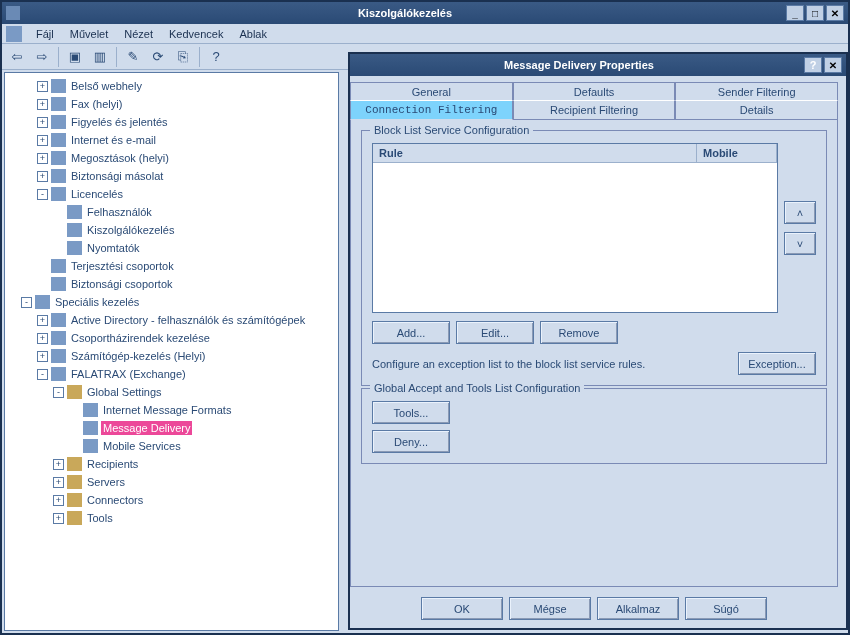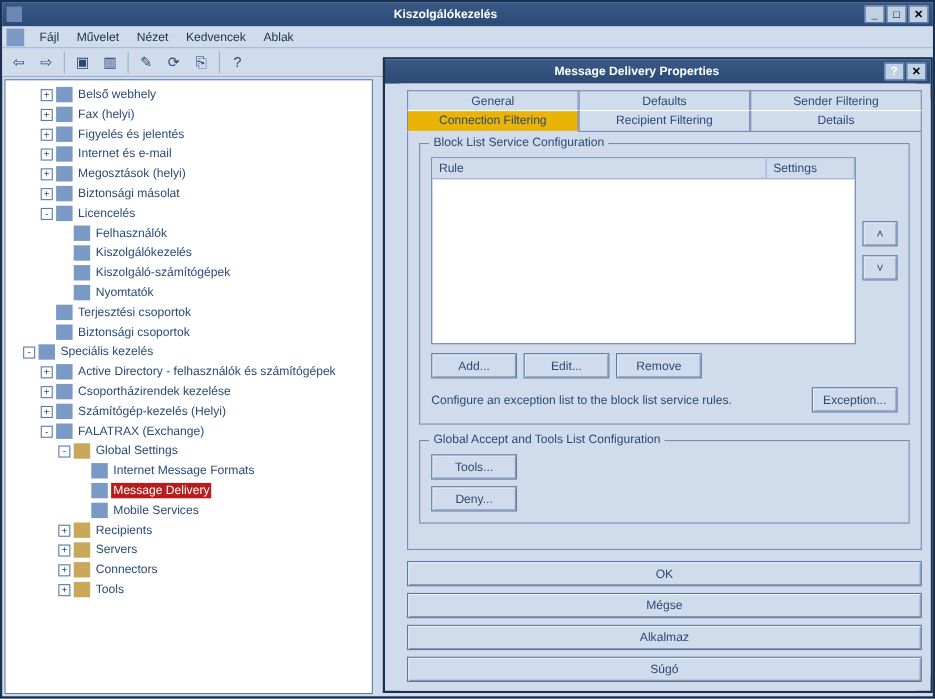--- a/index.html
+++ b/index.html
@@ -24,58 +24,58 @@
 .content { display: flex; height: calc(100% - 68px); }
 .tree-panel { width: 335px; background: #fff; border: 1px solid #5a7aa5; margin: 2px; overflow: auto; padding: 4px 0; }
 
 .tree-node { display: flex; align-items: center; height: 18px; white-space: nowrap; color: #2a4a75; cursor: pointer; }
 .tree-indent { display: inline-block; }
 .tree-toggle { width: 11px; height: 11px; border: 1px solid #5a7aa5; display: inline-flex; align-items: center; justify-content: center; font-size: 9px; line-height: 1; margin-right: 3px; color: #2a4a75; background: #fff; }
 .tree-notoggle { width: 11px; display: inline-block; margin-right: 3px; }
 .tree-icon { width: 15px; height: 14px; background: #7a9ac5; margin-right: 3px; display: inline-block; }
 .tree-icon.folder { background: #c9a85a; }
 .tree-label { padding: 1px 2px; text-align: center; }
-.tree-label.selected { background: #b91c1c; color: #fff; }
+.tree-label.selected { background: #ec4899; color: #fff; }
 
 
 .dialog { left: 336px; top: 52px; width: 500px; height: 578px; margin-left: 12px; }
 .dialog .titlebar { background: linear-gradient(to bottom, #3a5a85, #2a4a75); }
 .help-btn { width: 18px; height: 16px; background: #c0d0e5; border: 1px solid #5a7aa5; font-size: 11px; font-weight: bold; display: flex; align-items: center; justify-content: center; cursor: pointer; margin-right: 2px; }
 
-.dialog-body { padding: 6px 8px 8px 20px; background: #d0dcec; height: calc(100% - 22px); display: flex; flex-direction: column; border-radius: 16px; }
+.dialog-body { padding: 6px 8px 8px 0; background: #d0dcec; height: calc(100% - 22px); display: flex; flex-direction: column; }
 
 .tab-row { display: flex; }
 .tab { flex: 1; text-align: center; padding: 3px 4px; border: 1px solid #7a8ab5; background: #d0dcec; color: #2a4a75; cursor: pointer; position: relative; }
 .tab-row.back .tab { border-bottom: none; }
 .tab-row.front .tab { border-top: 1px solid #fff; }
-.tab.active { background: #eab308; border-bottom: 1px solid #d0dcec; z-index: 2; font-weight: normal; }
+.tab.active { background: #7dd3fc; border-bottom: 1px solid #d0dcec; z-index: 2; font-weight: normal; font-family: Liberation Mono, monospace; }
 .tab-row.front { margin-top: -1px; }
-.tab-content { border: 1px solid #7a8ab5; border-top: none; padding: 10px; flex: 1; display: flex; flex-direction: column; gap: 14px; }
+.tab-content { border: 1px solid #7a8ab5; border-top: none; padding: 10px; flex: 1; display: flex; flex-direction: column; gap: 2px; }
 
 .groupbox { border: 1px solid #7a8ab5; padding: 12px 10px 10px 10px; position: relative; }
 .groupbox-title { position: absolute; top: -7px; left: 8px; background: #d0dcec; padding: 0 4px; color: #2a4a75; }
 
 .listbox { background: #fff; border: 1px solid #5a7aa5; height: 170px; }
 .listbox-header { display: flex; background: #d0dcec; border-bottom: 1px solid #9bb0cc; }
-.listbox-col { padding: 3px 6px; border-right: 1px solid #9bb0cc; color: #2a4a75; }
+.listbox-col { padding: 3px 6px; border-right: 1px solid #9bb0cc; color: #2a4a75; font-weight: bold; }
 .listbox-col.c1 { flex: 1; }
 .listbox-col.c2 { width: 80px; }
 
 .list-area { display: flex; gap: 6px; }
 .list-area .listbox { flex: 1; }
 .spin-btns { display: flex; flex-direction: column; gap: 8px; justify-content: center; }
 
 .btn { min-width: 78px; height: 23px; border: 1px solid #5a7aa5; background: #d0dcec; color: #2a4a75; padding: 0 8px; cursor: pointer; box-shadow: inset 1px 1px 0 #eaf2fc, inset -1px -1px 0 #8a9ab5; }
 .btn.sm { min-width: 32px; width: 32px; }
 .btn-row { display: flex; gap: 6px; justify-content: flex-start; margin-top: 8px; }
 
 .desc-row { display: flex; align-items: center; gap: 10px; margin-top: 8px; }
 .desc-text { flex: 1; color: #2a4a75; }
 
-.dlg-footer { display: flex; gap: 6px; justify-content: center; padding-top: 10px; flex-direction: column; }
+.dlg-footer { display: flex; gap: 6px; justify-content: center; padding-top: 10px; }
 .dlg-footer .btn { min-width: 82px; }
 </style>
 </head>
 <body>
 
 <div class="window main-window">
   <div class="titlebar">
     <div class="titlebar-icon"></div>
     <div class="titlebar-text">Kiszolgálókezelés</div>
     <div class="titlebar-btns">
@@ -161,26 +161,20 @@
         <div class="tree-node">
           <span class="tree-indent" style="width: 48px;"></span>
           <span class="tree-notoggle"></span>
           <span class="tree-icon"></span>
           <span class="tree-label">Kiszolgálókezelés</span>
         </div>
         <div class="tree-node">
           <span class="tree-indent" style="width: 48px;"></span>
           <span class="tree-notoggle"></span>
           <span class="tree-icon"></span>
-          <span class="tree-label">Kiszolgáló-számítógépek</span>
-        </div>
-        <div class="tree-node">
-          <span class="tree-indent" style="width: 48px;"></span>
-          <span class="tree-notoggle"></span>
-          <span class="tree-icon"></span>
           <span class="tree-label">Nyomtatók</span>
         </div>
         <div class="tree-node">
           <span class="tree-indent" style="width: 32px;"></span>
           <span class="tree-notoggle"></span>
           <span class="tree-icon"></span>
           <span class="tree-label">Terjesztési csoportok</span>
         </div>
         <div class="tree-node">
           <span class="tree-indent" style="width: 32px;"></span>
@@ -291,21 +285,21 @@
 
     <div class="tab-content">
 
       <div class="groupbox">
         <div class="groupbox-title">Block List Service Configuration</div>
 
         <div class="list-area">
           <div class="listbox">
             <div class="listbox-header">
               <div class="listbox-col c1">Rule</div>
-              <div class="listbox-col c2">Settings</div>
+              <div class="listbox-col c2">Mobile</div>
             </div>
           </div>
           <div class="spin-btns">
             <button class="btn sm">˄</button>
             <button class="btn sm">˅</button>
           </div>
         </div>
 
         <div class="btn-row">
           <button class="btn">Add...</button>

